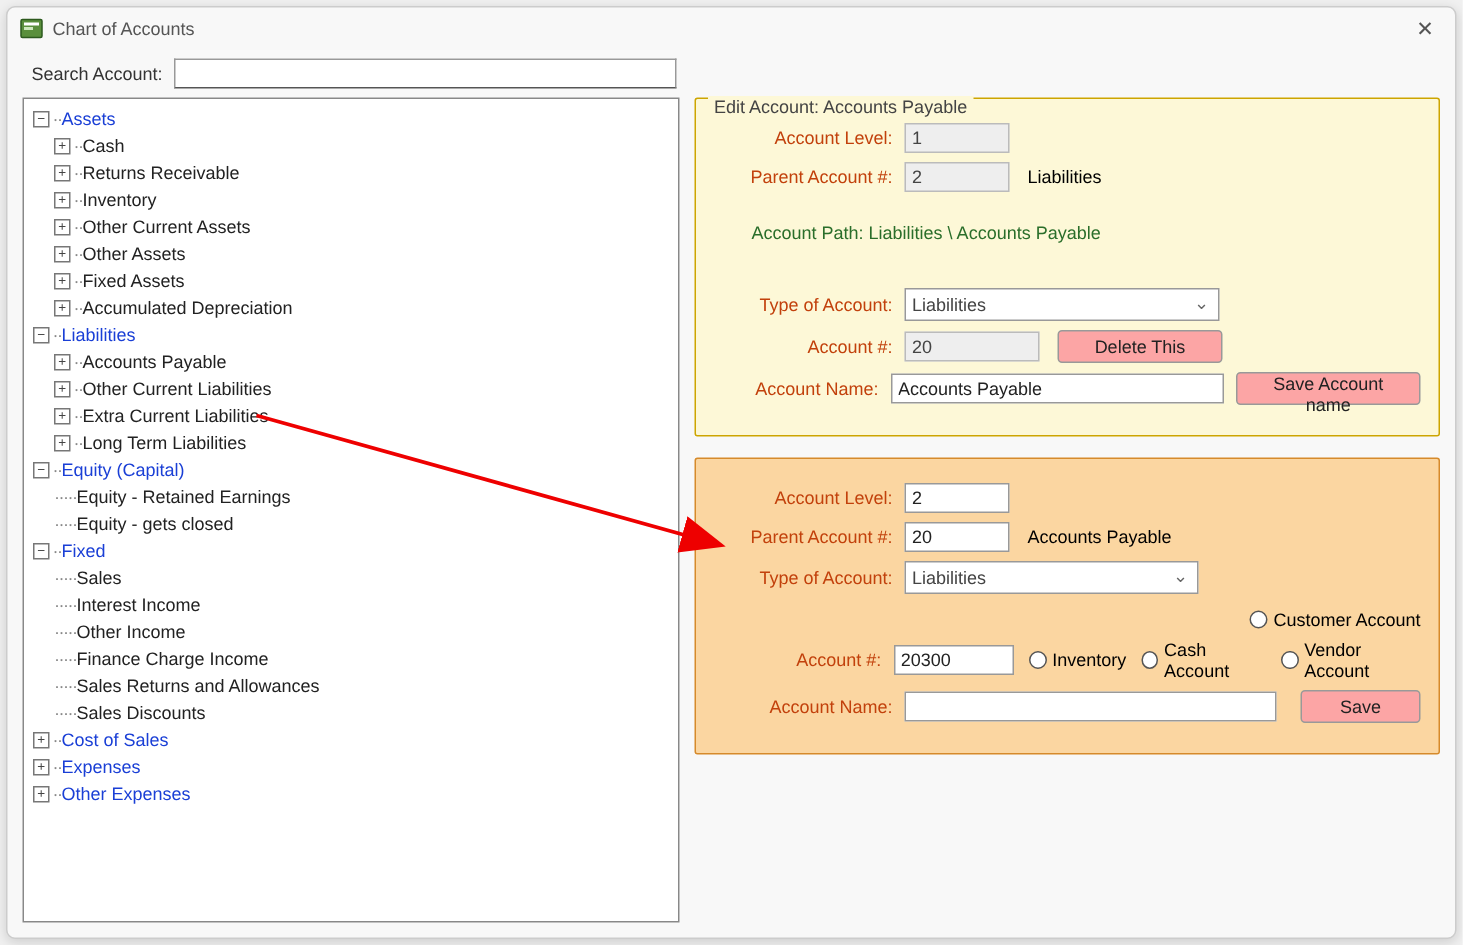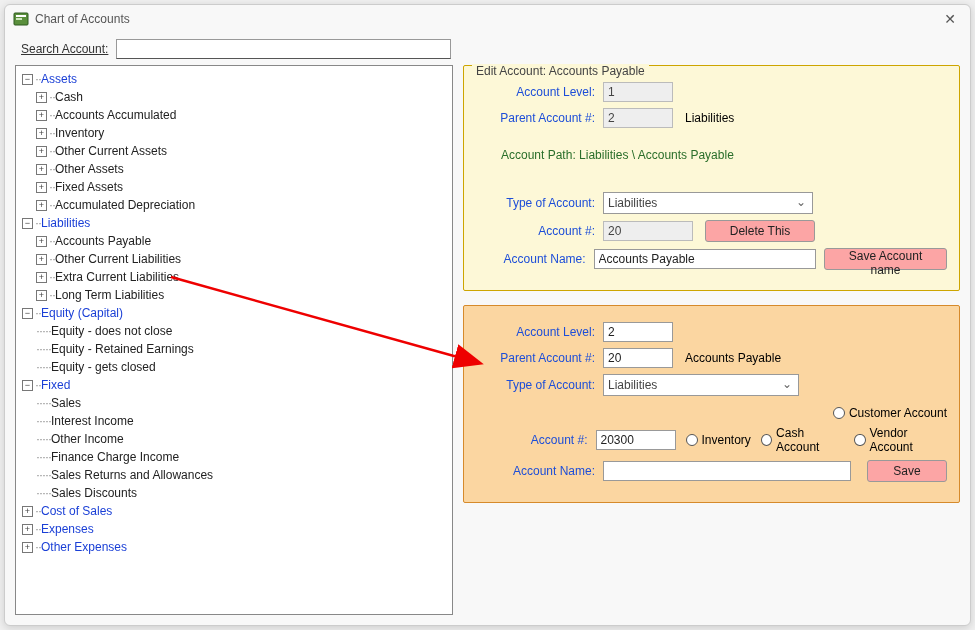--- a/index.html
+++ b/index.html
@@ -4,38 +4,38 @@
 <style>
 * { box-sizing: border-box; font-family: "Segoe UI", Tahoma, sans-serif; font-size: 12px; }
 body { margin: 0; background: #f0f0f0; padding: 4px; }
 .window { width: 967px; height: 622px; background: #f8f8f8; border: 1px solid #ccc; border-radius: 6px; box-shadow: 0 2px 8px rgba(0,0,0,0.15); position: relative; }
 .titlebar { display: flex; align-items: center; padding: 4px 8px; height: 28px; }
 .titlebar-icon { width: 16px; height: 16px; margin-right: 6px; }
 .titlebar-title { color: #555; font-size: 12px; }
 .close-btn { margin-left: auto; width: 24px; text-align: center; color: #555; font-size: 14px; cursor: default; }
 .content { padding: 6px 10px 10px 10px; display: flex; flex-direction: column; gap: 6px; height: calc(100% - 28px); }
 .search-row { display: flex; align-items: center; gap: 8px; padding-left: 6px; }
-.search-label { color: #333; text-decoration: underline; }
+.search-label { color: #333; }
 .search-input { width: 335px; height: 20px; border: 1px solid #999; background: #fff; padding: 0 4px; border-bottom-color: #555; }
 .main-cols { display: flex; gap: 10px; flex: 1; min-height: 0; }
 .tree-panel { width: 474px; border: 1px solid #888; background: #fff; padding: 4px 6px; overflow: auto; }
 .tree ul { list-style: none; margin: 0; padding-left: 14px; }
 .tree > ul { padding-left: 0; }
 .tree li { line-height: 18px; white-space: nowrap; }
 .tbox { display: inline-block; width: 11px; height: 11px; border: 1px solid #777; text-align: center; line-height: 9px; font-size: 9px; color: #444; margin-right: 2px; vertical-align: middle; background: #fff; cursor: default; }
 .dots { color: #888; letter-spacing: -1px; }
 .node-label { color: #222; cursor: default; }
 .node-label.blue { color: #1a3fd6; }
 .right-col { flex: 1; display: flex; flex-direction: column; gap: 14px; }
 .panel { border: 1px solid; border-radius: 2px; padding: 10px 12px 14px 29px; position: relative; }
 .panel-edit { background: #fdf8d7; border-color: #cda500; }
 .panel-new { background: #fbd6a1; border-color: #d68a2b; }
 .panel-legend { position: absolute; top: -2px; left: 8px; background: inherit; padding: 0 4px; color: #444; font-size: 12px; }
 .frow { display: flex; align-items: center; margin: 6px 0; }
-.flabel { width: 110px; text-align: right; padding-right: 8px; color: #1d4ed8; }
+.flabel { width: 110px; text-align: right; padding-right: 8px; color: #c2410c; }
 .ro-input { height: 20px; border: 1px solid #bbb; background: #eee; padding: 0 4px; color: #444; }
 .ed-input { height: 20px; border: 1px solid #999; background: #fff; padding: 0 4px; color: #222; }
 .sel { height: 22px; border: 1px solid #999; background: #fff; padding: 0 4px; color: #444; position: relative; display: inline-flex; align-items: center; }
 .sel::after { content: "⌄"; position: absolute; right: 6px; color: #666; font-size: 12px; top: 2px; }
 .btn { height: 22px; border: 1px solid #999; background: #fca5a5; border-radius: 3px; padding: 0 12px; cursor: default; color: #222; }
 .path-label { color: #2a6e2a; margin-top: 20px; margin-bottom: 30px; padding-left: 8px; }
 .arrow-svg { position: absolute; left: 164px; top: 270px; pointer-events: none; }
 .radio { display: inline-flex; align-items: center; gap: 4px; margin-left: 10px; }
 .radio-circle { width: 12px; height: 12px; border: 1px solid #555; border-radius: 50%; background: #fff; }
 </style>
@@ -59,39 +59,38 @@
       <input class="search-input" value="" style="">
     </div>
 
     <div class="main-cols">
 
       <div class="tree-panel tree">
         <ul>
           <li><span class="tbox">−</span><span class="dots">··</span><span class="node-label blue">Assets</span>
             <ul>
                 <li><span class="tbox">+</span><span class="dots">··</span><span class="node-label">Cash</span></li>
-                <li><span class="tbox">+</span><span class="dots">··</span><span class="node-label">Accounts Accumulated</span></li>
+                <li><span class="tbox">+</span><span class="dots">··</span><span class="node-label">Returns Receivable</span></li>
                 <li><span class="tbox">+</span><span class="dots">··</span><span class="node-label">Inventory</span></li>
                 <li><span class="tbox">+</span><span class="dots">··</span><span class="node-label">Other Current Assets</span></li>
                 <li><span class="tbox">+</span><span class="dots">··</span><span class="node-label">Other Assets</span></li>
                 <li><span class="tbox">+</span><span class="dots">··</span><span class="node-label">Fixed Assets</span></li>
                 <li><span class="tbox">+</span><span class="dots">··</span><span class="node-label">Accumulated Depreciation</span></li>
               </ul>
           </li>
           <li><span class="tbox">−</span><span class="dots">··</span><span class="node-label blue">Liabilities</span>
             <ul>
                 <li><span class="tbox">+</span><span class="dots">··</span><span class="node-label">Accounts Payable</span></li>
                 <li><span class="tbox">+</span><span class="dots">··</span><span class="node-label">Other Current Liabilities</span></li>
                 <li><span class="tbox">+</span><span class="dots">··</span><span class="node-label">Extra Current Liabilities</span></li>
                 <li><span class="tbox">+</span><span class="dots">··</span><span class="node-label">Long Term Liabilities</span></li>
               </ul>
           </li>
           <li><span class="tbox">−</span><span class="dots">··</span><span class="node-label blue">Equity (Capital)</span>
             <ul>
-                <li><span class="dots" style="margin-left:0">·····</span><span class="node-label">Equity - does not close</span></li>
                 <li><span class="dots" style="margin-left:0">·····</span><span class="node-label">Equity - Retained Earnings</span></li>
                 <li><span class="dots" style="margin-left:0">·····</span><span class="node-label">Equity - gets closed</span></li>
               </ul>
           </li>
           <li><span class="tbox">−</span><span class="dots">··</span><span class="node-label blue">Fixed</span>
             <ul>
                 <li><span class="dots" style="margin-left:0">·····</span><span class="node-label">Sales</span></li>
                 <li><span class="dots" style="margin-left:0">·····</span><span class="node-label">Interest  Income</span></li>
                 <li><span class="dots" style="margin-left:0">·····</span><span class="node-label">Other Income</span></li>
                 <li><span class="dots" style="margin-left:0">·····</span><span class="node-label">Finance Charge Income</span></li>

